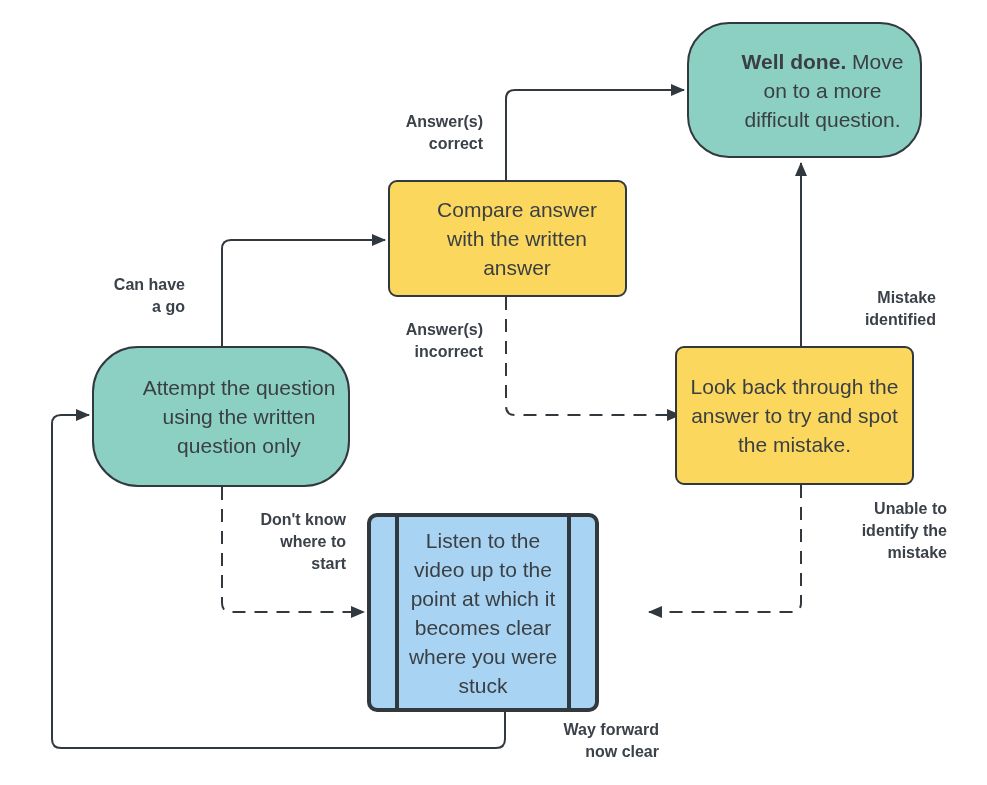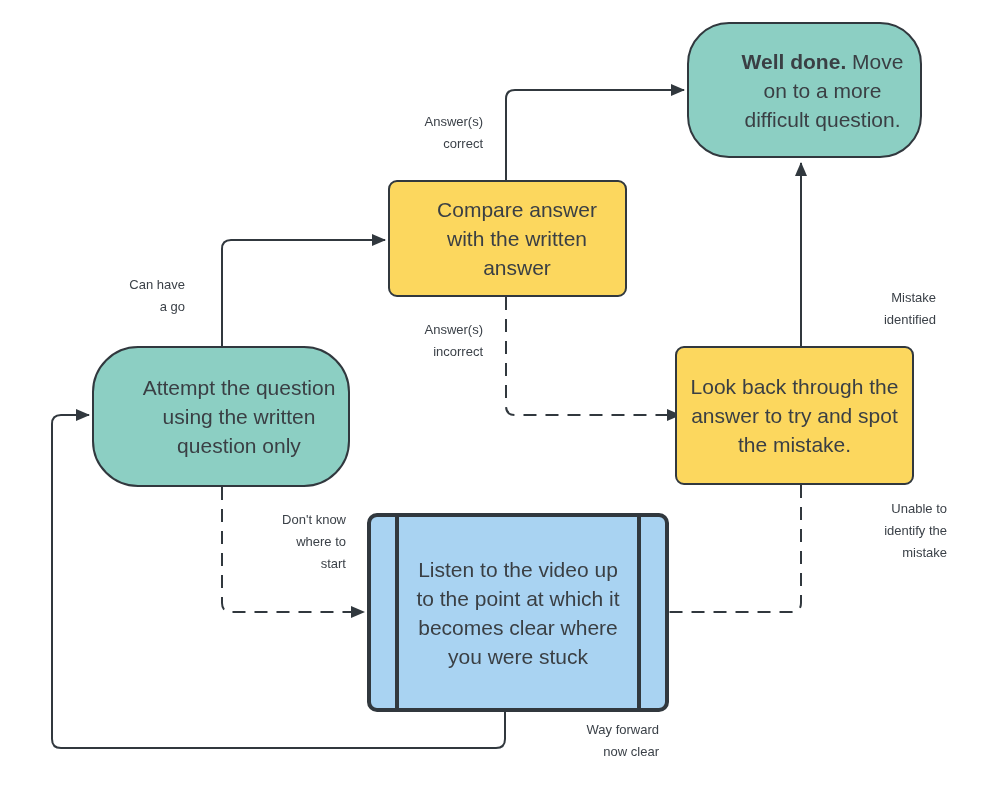--- a/index.html
+++ b/index.html
@@ -63,22 +63,22 @@
   .vbar {
     position: absolute;
     top: 0; bottom: 0;
     width: 4px;
     background: var(--c-stroke, #31383e);
   }
   .vbar.left  { left: 24px; }
   .vbar.right { right: 24px; }
   .edge-label {
     position: absolute;
-    font-size: 13px;
-    font-weight: normal;
+    font-size: 16px;
+    font-weight: bold;
     line-height: 22px;
     color: var(--c-label_text, #3b4148);
     white-space: pre-line;
   }
   .edge-label.right { text-align: right; }
   .edge-label.left  { text-align: right; }
 </style>
 </head>
 <body>
 
@@ -109,21 +109,21 @@
   </div>
 
   <div class="node teal" style="left:92px; top:346px; width:258px; height:141px;">
     <div class="txt">Attempt the question using the written question only</div>
   </div>
 
   <div class="node yellow" style="left:675px; top:346px; width:239px; height:139px;">
     <div class="txt">Look back through the answer to try and spot the mistake.</div>
   </div>
 
-  <div class="node blue" style="left:367px; top:513px; width:302px; height:199px;">
+  <div class="node blue" style="left:367px; top:513px; width:232px; height:199px;">
     <div class="vbar left"></div>
     <div class="vbar right"></div>
     <div class="txt">Listen to the video up to the point at which it becomes clear where you were stuck</div>
   </div>
 
   <div class="edge-label right" style="left:85px; top:274px; width:100px;">Can have
 a go</div>
 
   <div class="edge-label right" style="left:383px; top:111px; width:100px;">Answer(s)
 correct</div>

